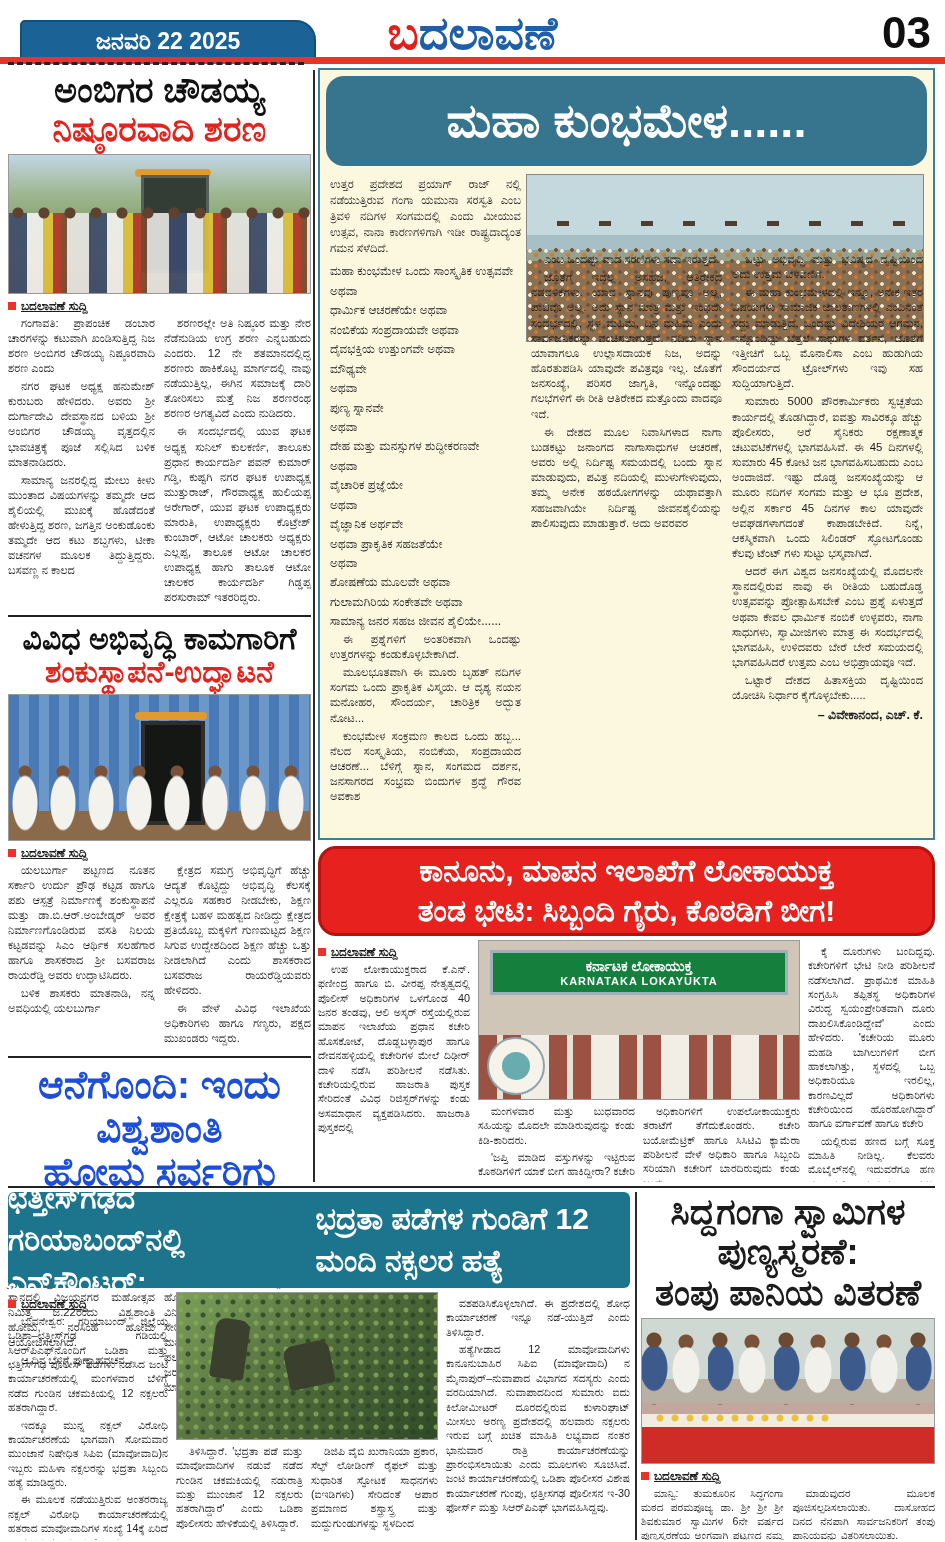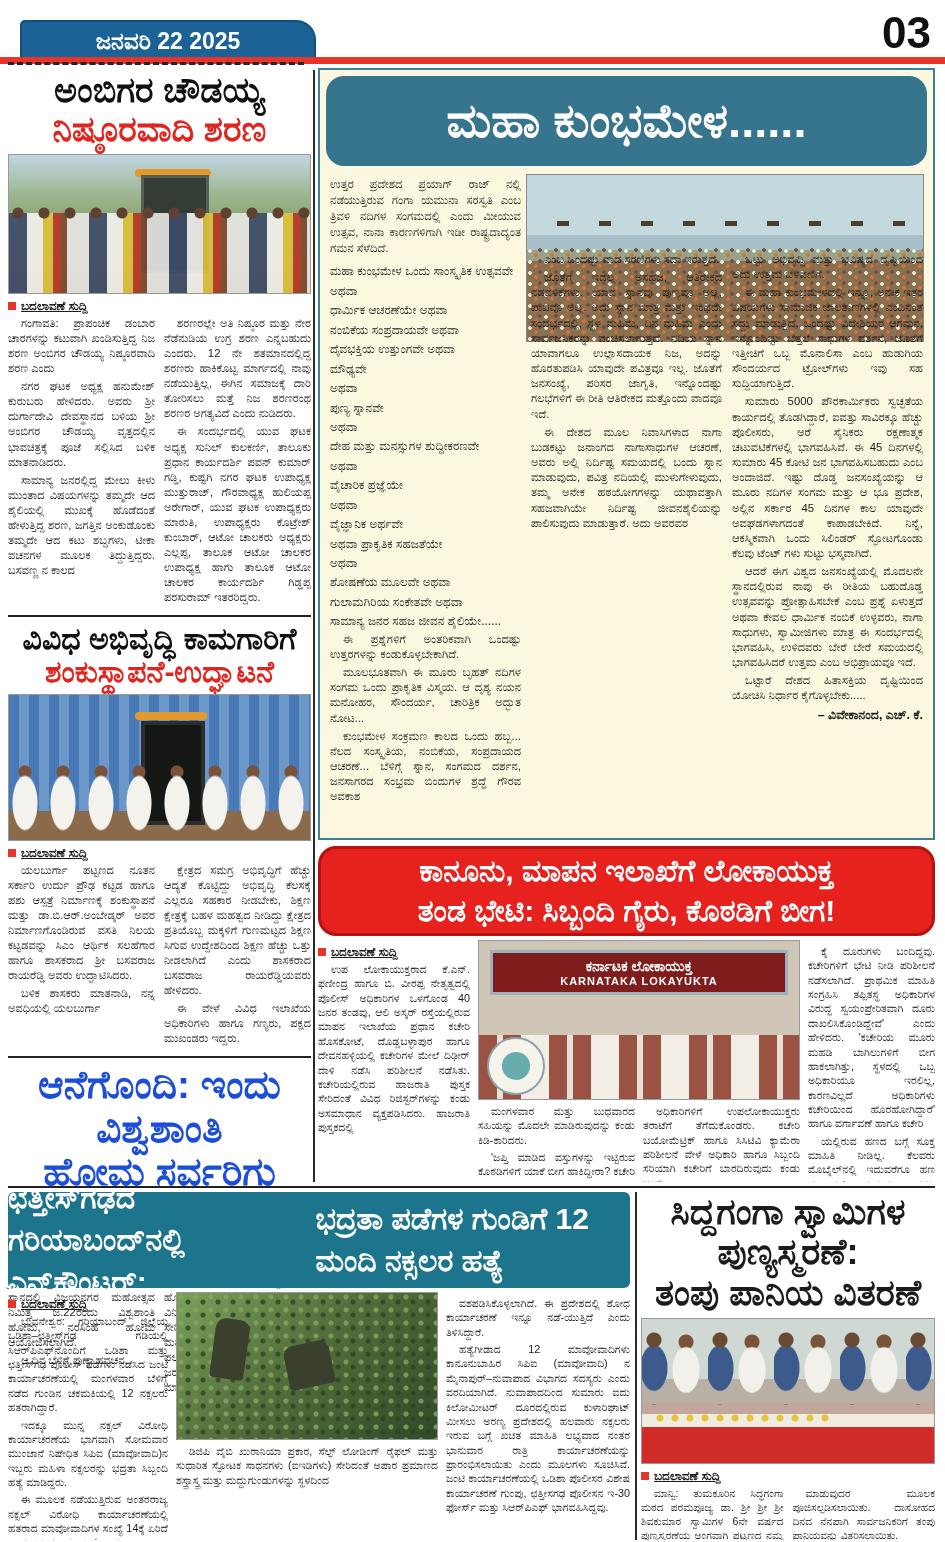--- a/index.html
+++ b/index.html
@@ -77,21 +77,21 @@
   .law-banner{position:absolute;left:318px;top:846px;width:617px;height:90px;background:#e6211e;
       border:3px solid #b5130f;border-radius:18px;box-sizing:border-box;color:#fff;font-weight:bold;
       font-size:30px;line-height:1.35;display:flex;flex-direction:column;align-items:center;justify-content:center;}
   
   .loka{position:absolute;left:318px;top:940px;width:617px;height:242px;display:flex;gap:8px;overflow:hidden;}
   .loka .c1{width:152px;}
   .loka .cm{width:322px;}
   .loka .c3{width:127px;padding-top:4px;}
   .loka .para{font-size:10.8px;}
   .ph-loka{height:158px;background:#cfc6b8;}
-  .ph-loka .sign{margin:9px auto 4px auto;width:90%;background:#7f1d1d;border:3px solid #9fb0bd;padding:5px 2px;text-align:center;}
+  .ph-loka .sign{margin:9px auto 4px auto;width:90%;background:#15803d;border:3px solid #9fb0bd;padding:5px 2px;text-align:center;}
   .ph-loka .sign-kn{color:#fff;font-size:14px;font-weight:bold;}
   .ph-loka .sign-en{color:#fff;font-size:11px;font-weight:bold;letter-spacing:1px;}
   .ph-loka .pillars{position:absolute;left:0;right:0;bottom:0;height:64px;
       background:repeating-linear-gradient(90deg,#9c5242 0 18px,#e8e2d6 18px 24px,#9c5242 24px 42px,#f2eee6 42px 70px);}
   .ph-loka .emblem{position:absolute;left:8px;bottom:4px;width:54px;height:54px;border-radius:50%;
       background:#f6f3ea;border:2px solid #8fa3ad;}
   .ph-loka .emblem:after{content:"";position:absolute;left:13px;top:13px;width:28px;height:28px;border-radius:50%;
       background:#2e8d96;opacity:.7;}
   .loka-sub{display:flex;gap:8px;margin-top:4px;}
   .loka-sub>div{flex:1;}
@@ -129,20 +129,21 @@
   .ph-drinks .cups{position:absolute;left:4%;bottom:28%;width:60%;height:10px;
       background-image:radial-gradient(circle 3px at 6px 5px,#e8c33a 3px,transparent 4px);background-size:15px 10px;}
   .sid .para{font-size:10.6px;}
 </style>
 </head>
 <body>
 
 <div class="page">
 
   <div class="date-badge">ಜನವರಿ 22 2025</div>
+  <div class="masthead"><span class="first">ಬ</span><span>ದಲಾವಣೆ</span></div>
   <div class="page-num">03</div>
   <div class="red-rule"></div>
   <div class="badge-dash"></div>
 
   <div class="vline v1"></div>
   <div class="vline v2"></div>
   <div class="hrule"></div>
 
   <div class="left-col">
 
@@ -328,20 +329,23 @@
         </div>
     </div>
     <div class="cm">
       <div class="photo ph-soldiers">
         <div class="foliage"></div>
         <div class="troop1"></div>
         <div class="troop2"></div>
       </div>
       <div class="enc-sub">
         <div>
+            <div class="para">ತಿಳಿಸಿದ್ದಾರೆ. 'ಭದ್ರತಾ ಪಡೆ ಮತ್ತು ಮಾವೋವಾದಿಗಳ ನಡುವೆ ನಡೆದ ಗುಂಡಿನ ಚಕಮಕಿಯಲ್ಲಿ ನಡುರಾತ್ರಿ ಮತ್ತು ಮುಂಜಾನೆ 12 ನಕ್ಸಲರು ಹತರಾಗಿದ್ದಾರೆ' ಎಂದು ಒಡಿಶಾ ಪೊಲೀಸರು ಹೇಳಿಕೆಯಲ್ಲಿ ತಿಳಿಸಿದ್ದಾರೆ.</div>
+          </div>
+        <div>
             <div class="para">ಡಿಜಿಪಿ ವೈಬಿ ಖುರಾನಿಯಾ ಪ್ರಕಾರ, ಸೆಲ್ಫ್ ಲೋಡಿಂಗ್ ರೈಫಲ್ ಮತ್ತು ಸುಧಾರಿತ ಸ್ಫೋಟಕ ಸಾಧನಗಳು (ಐಇಡಿಗಳು) ಸೇರಿದಂತೆ ಅಪಾರ ಪ್ರಮಾಣದ ಶಸ್ತ್ರಾಸ್ತ್ರ ಮತ್ತು ಮದ್ದುಗುಂಡುಗಳನ್ನು ಸ್ಥಳದಿಂದ</div>
           </div>
       </div>
     </div>
     <div class="c3">
         <div class="para">ವಶಪಡಿಸಿಕೊಳ್ಳಲಾಗಿದೆ. ಈ ಪ್ರದೇಶದಲ್ಲಿ ಶೋಧ ಕಾರ್ಯಾಚರಣೆ ಇನ್ನೂ ನಡೆ-ಯುತ್ತಿದೆ ಎಂದು ತಿಳಿಸಿದ್ದಾರೆ.</div>
         <div class="para">ಹತ್ಯೆಗೀಡಾದ 12 ಮಾವೋವಾದಿಗಳು ಕಾನೂನುಬಾಹಿರ ಸಿಪಿಐ (ಮಾವೋವಾದಿ) ನ ಮೈನಾಪುರ್–ನುವಾಪಾದ ವಿಭಾಗದ ಸದಸ್ಯರು ಎಂದು ವರದಿಯಾಗಿದೆ. ನುವಾಪಾದದಿಂದ ಸುಮಾರು ಐದು ಕಿಲೋಮೀಟರ್ ದೂರದಲ್ಲಿರುವ ಕುಳಾರಿಘಾಟ್ ಮೀಸಲು ಅರಣ್ಯ ಪ್ರದೇಶದಲ್ಲಿ ಹಲವಾರು ನಕ್ಸಲರು ಇರುವ ಬಗ್ಗೆ ಖಚಿತ ಮಾಹಿತಿ ಲಭ್ಯವಾದ ನಂತರ ಭಾನುವಾರ ರಾತ್ರಿ ಕಾರ್ಯಾಚರಣೆಯನ್ನು ಪ್ರಾರಂಭಿಸಲಾಯಿತು ಎಂದು ಮೂಲಗಳು ಸೂಚಿಸಿವೆ. ಜಂಟಿ ಕಾರ್ಯಾಚರಣೆಯಲ್ಲಿ ಒಡಿಶಾ ಪೊಲೀಸರ ವಿಶೇಷ ಕಾರ್ಯಾಚರಣೆ ಗುಂಪು, ಛತ್ತೀಸಗಢ ಪೊಲೀಸನ ಇ-30 ಫೋರ್ಸ್ ಮತ್ತು ಸಿಆರ್‌ಪಿಎಫ್ ಭಾಗವಹಿಸಿದ್ದವು.</div>
       </div>
   </div>
 

